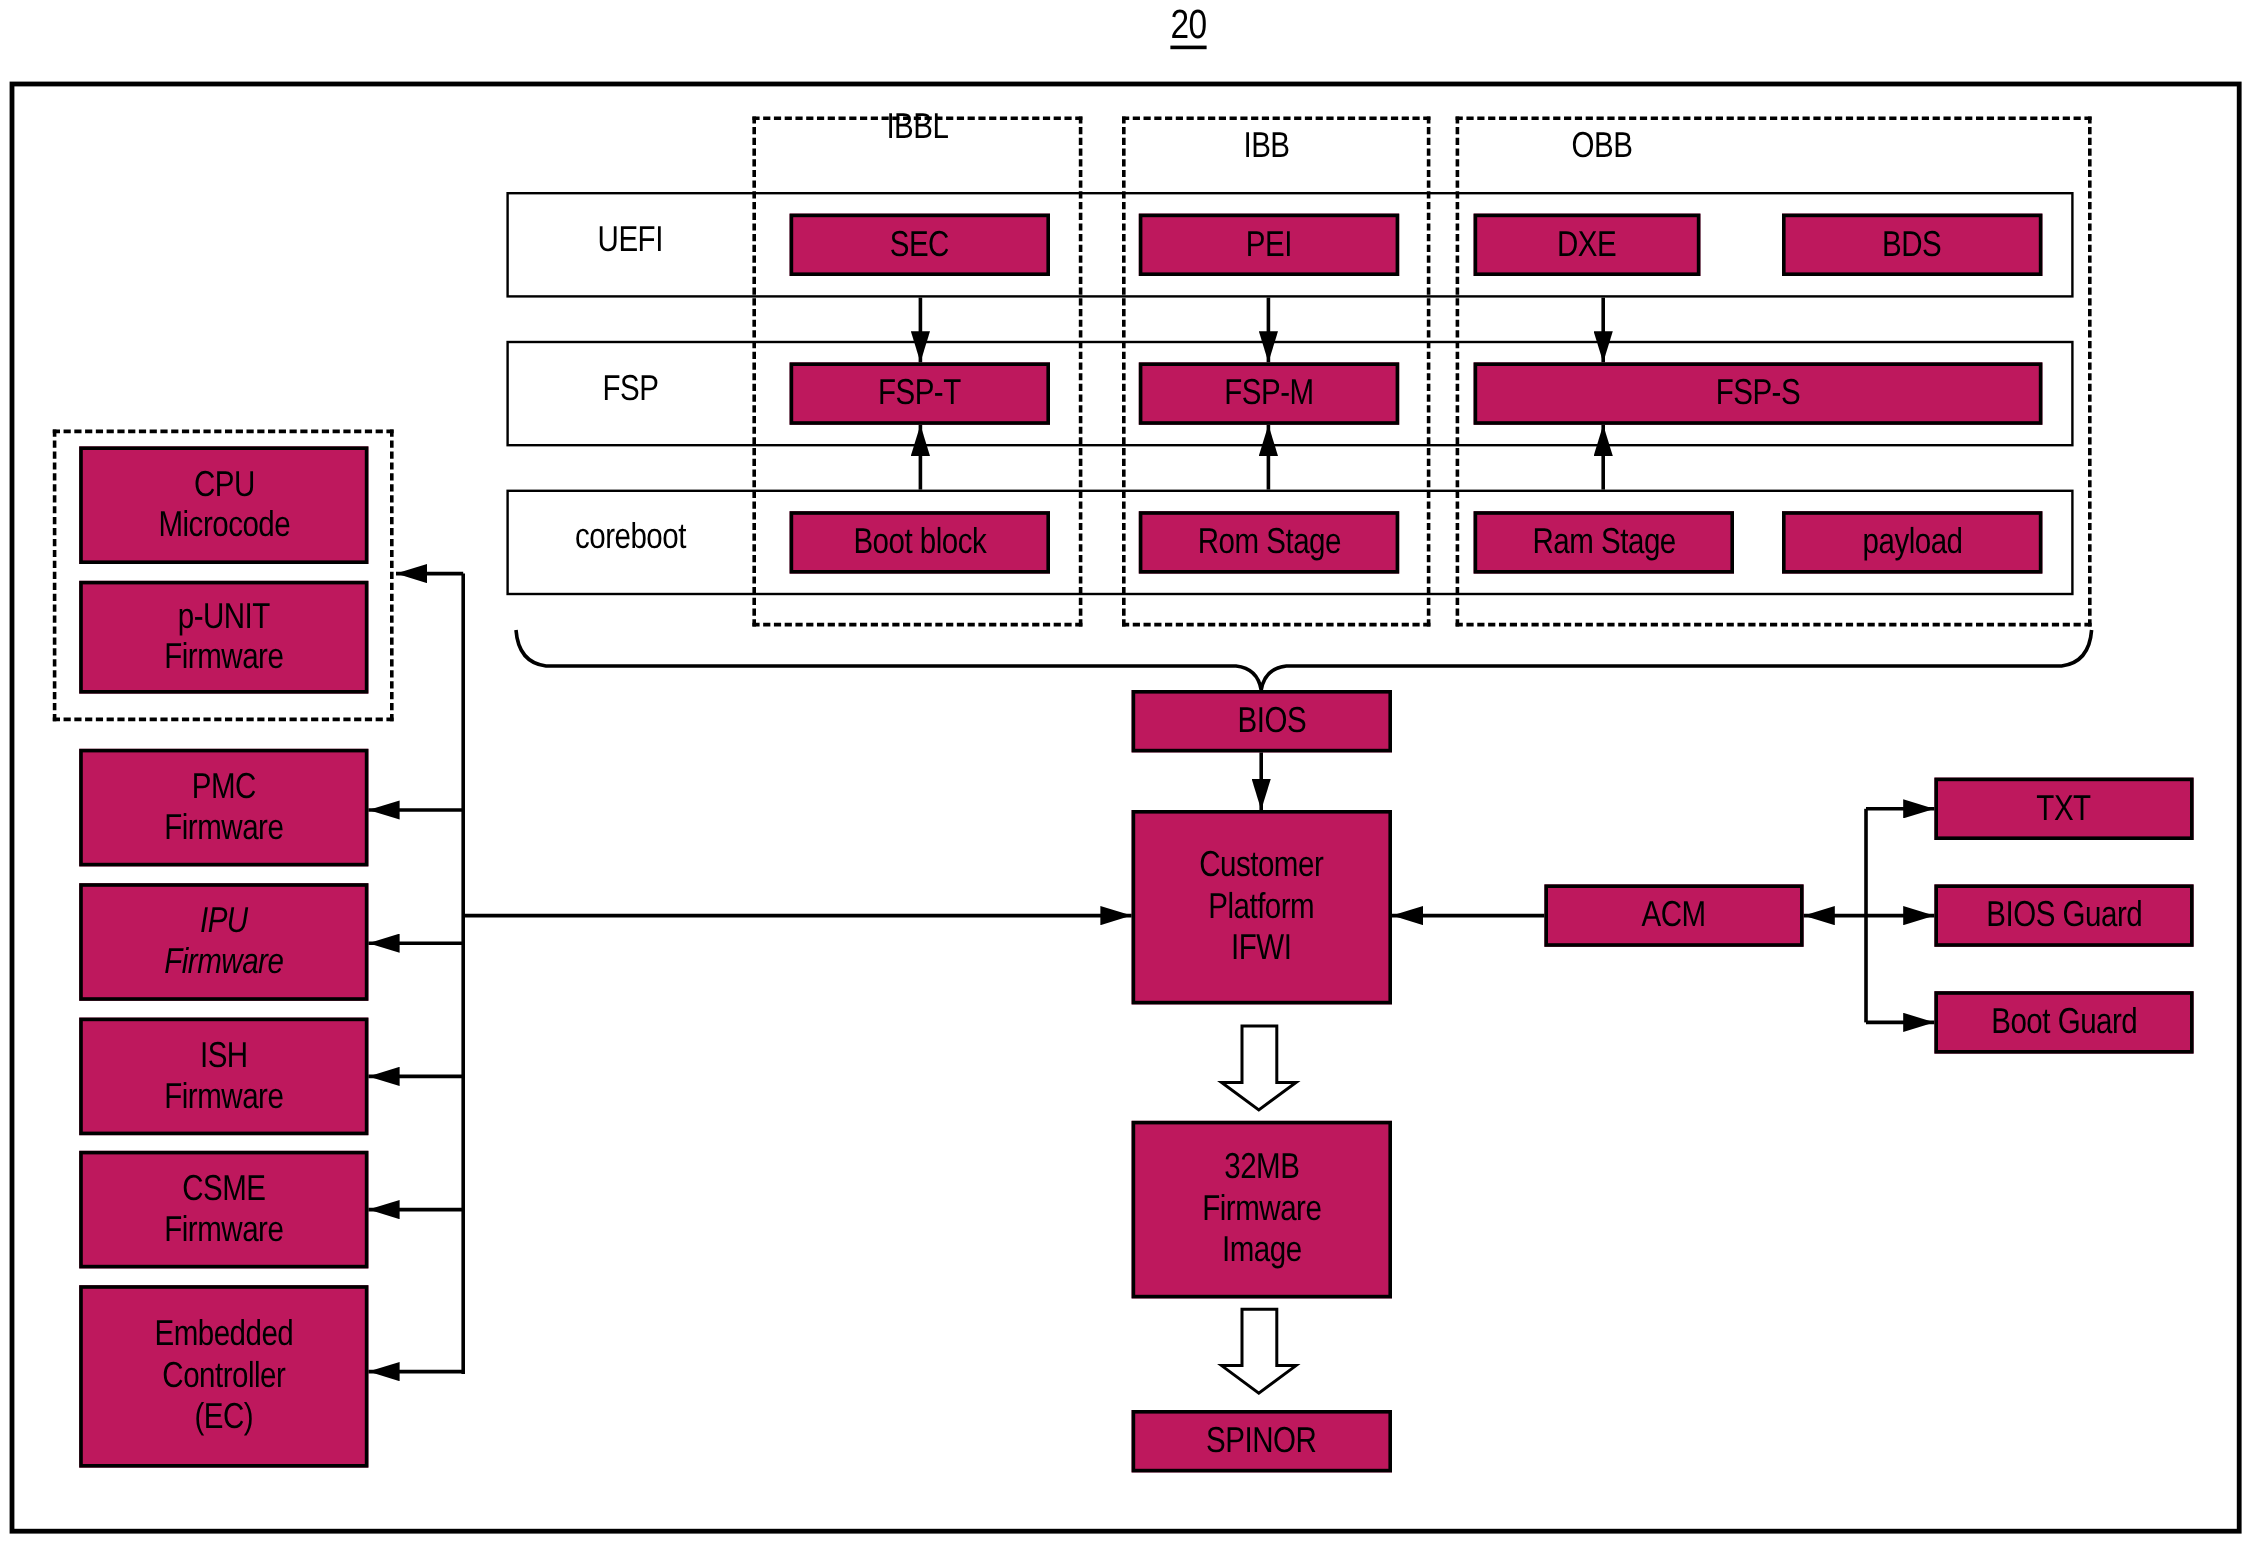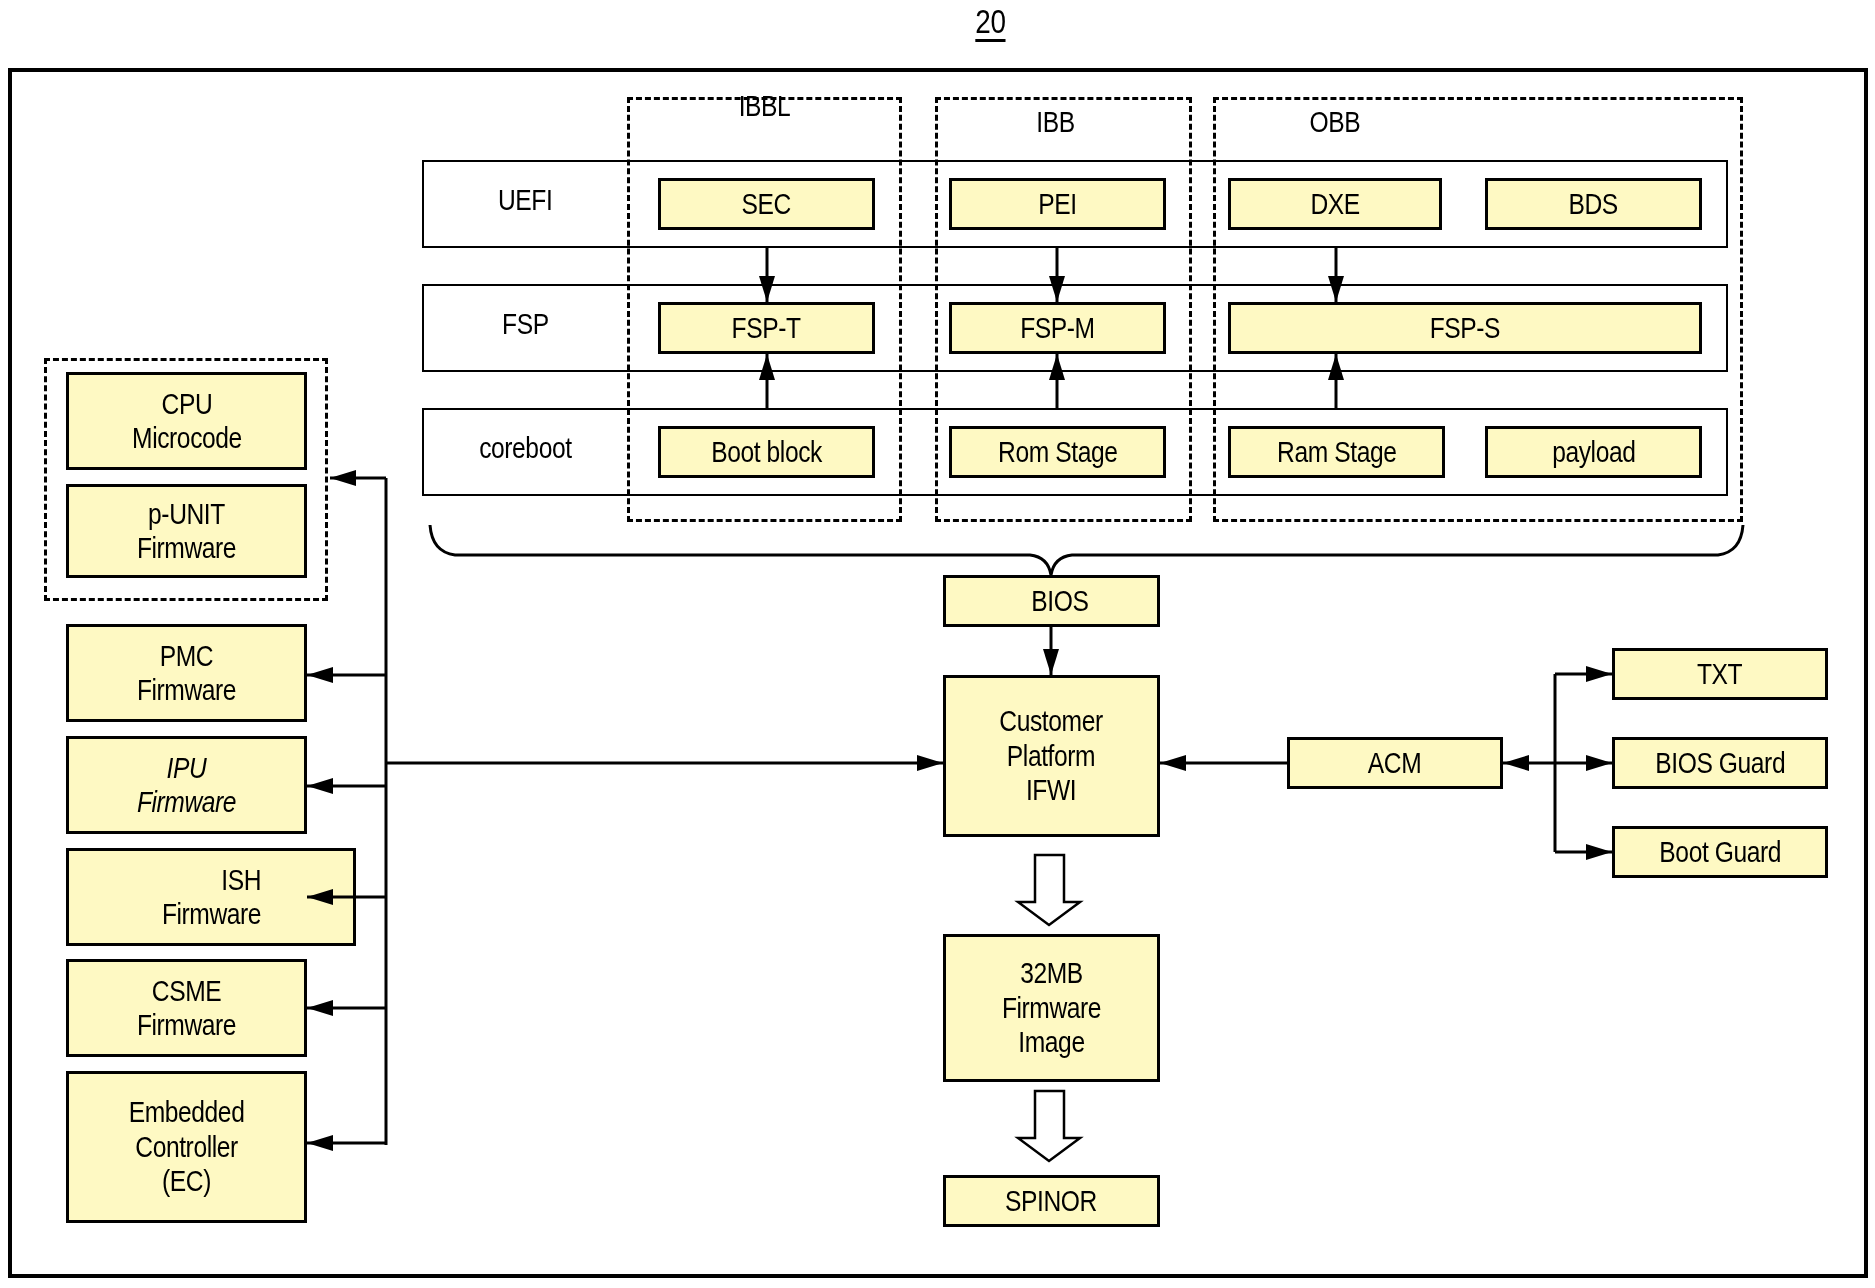--- a/index.html
+++ b/index.html
@@ -1,19 +1,19 @@
 <!DOCTYPE html>
 <html><head>
 <meta charset="utf-8">
 <style>
   html, body { margin:0; padding:0; background:#fff; }
   body { width:1875px; height:1288px; position:relative; overflow:hidden;
          font-family:"Liberation Sans", "DejaVu Sans", sans-serif; color:#000; }
   .abs { position:absolute; box-sizing:border-box; }
-  .box { border:3px solid #000; background:#fef9c3; display:flex; align-items:center; justify-content:center;
+  .box { border:3px solid #000; background:#be185d; display:flex; align-items:center; justify-content:center;
          text-align:center; font-size:30px; line-height:1.15; white-space:pre-line; letter-spacing:-0.5px;
          transform-origin:center; }
   .box span { display:inline-block; transform:scaleX(0.82); }
   .row { border:2.5px solid #000; }
   .dash { border:3px dashed #000; }
   .lbl { font-size:30px; text-align:center; letter-spacing:-0.5px; }
   .lbl span { display:inline-block; transform:scaleX(0.82); }
   svg#wires { position:absolute; left:0; top:0; }
   #fig-number { text-decoration:underline; text-underline-offset:6px; text-decoration-thickness:3px; font-size:34px; }
 </style>
@@ -37,21 +37,21 @@
 <div class="abs lbl" style="left:700px;top:89px;width:130px;height:40px;"><span>IBBL</span></div>
 <div class="abs lbl" style="left:990px;top:105px;width:130px;height:40px;"><span>IBB</span></div>
 <div class="abs lbl" style="left:1270px;top:105px;width:130px;height:40px;"><span>OBB</span></div>
 
 <div class="abs lbl" style="left:440px;top:183px;width:170px;height:40px;"><span>UEFI</span></div>
 <div class="abs lbl" style="left:440px;top:307px;width:170px;height:40px;"><span>FSP</span></div>
 <div class="abs lbl" style="left:440px;top:431px;width:170px;height:40px;"><span>coreboot</span></div>
 
 <div class="abs box" style="left:658px;top:178px;width:217px;height:52px;"><span>SEC</span></div>
 <div class="abs box" style="left:949px;top:178px;width:217px;height:52px;"><span>PEI</span></div>
-<div class="abs box" style="left:1228px;top:178px;width:214px;height:52px;"><span>DXE</span></div>
+<div class="abs box" style="left:1228px;top:178px;width:189px;height:52px;"><span>DXE</span></div>
 <div class="abs box" style="left:1485px;top:178px;width:217px;height:52px;"><span>BDS</span></div>
 
 <div class="abs box" style="left:658px;top:302px;width:217px;height:52px;"><span>FSP-T</span></div>
 <div class="abs box" style="left:949px;top:302px;width:217px;height:52px;"><span>FSP-M</span></div>
 <div class="abs box" style="left:1228px;top:302px;width:474px;height:52px;"><span>FSP-S</span></div>
 
 <div class="abs box" style="left:658px;top:426px;width:217px;height:52px;"><span>Boot block</span></div>
 <div class="abs box" style="left:949px;top:426px;width:217px;height:52px;"><span>Rom Stage</span></div>
 <div class="abs box" style="left:1228px;top:426px;width:217px;height:52px;"><span>Ram Stage</span></div>
 <div class="abs box" style="left:1485px;top:426px;width:217px;height:52px;"><span>payload</span></div>
@@ -67,21 +67,21 @@
 
 <div class="abs dash" style="left:44px;top:358px;width:284px;height:243px;"></div>
 <div class="abs box" style="left:66px;top:372px;width:241px;height:98px;"><span>CPU
 Microcode</span></div>
 <div class="abs box" style="left:66px;top:484px;width:241px;height:94px;"><span>p-UNIT
 Firmware</span></div>
 <div class="abs box" style="left:66px;top:624px;width:241px;height:98px;"><span>PMC
 Firmware</span></div>
 <div class="abs box" style="left:66px;top:736px;width:241px;height:98px;font-style:italic;"><span>IPU
 Firmware</span></div>
-<div class="abs box" style="left:66px;top:848px;width:290px;height:98px;text-align:right;"><span>ISH
+<div class="abs box" style="left:66px;top:848px;width:241px;height:98px;"><span>ISH
 Firmware</span></div>
 <div class="abs box" style="left:66px;top:959px;width:241px;height:98px;"><span>CSME
 Firmware</span></div>
 <div class="abs box" style="left:66px;top:1071px;width:241px;height:152px;"><span>Embedded
 Controller
 (EC)</span></div>
 
 <div class="abs box" style="left:1287px;top:737px;width:216px;height:52px;"><span>ACM</span></div>
 <div class="abs box" style="left:1612px;top:648px;width:216px;height:52px;"><span>TXT</span></div>
 <div class="abs box" style="left:1612px;top:737px;width:216px;height:52px;"><span>BIOS Guard</span></div>

